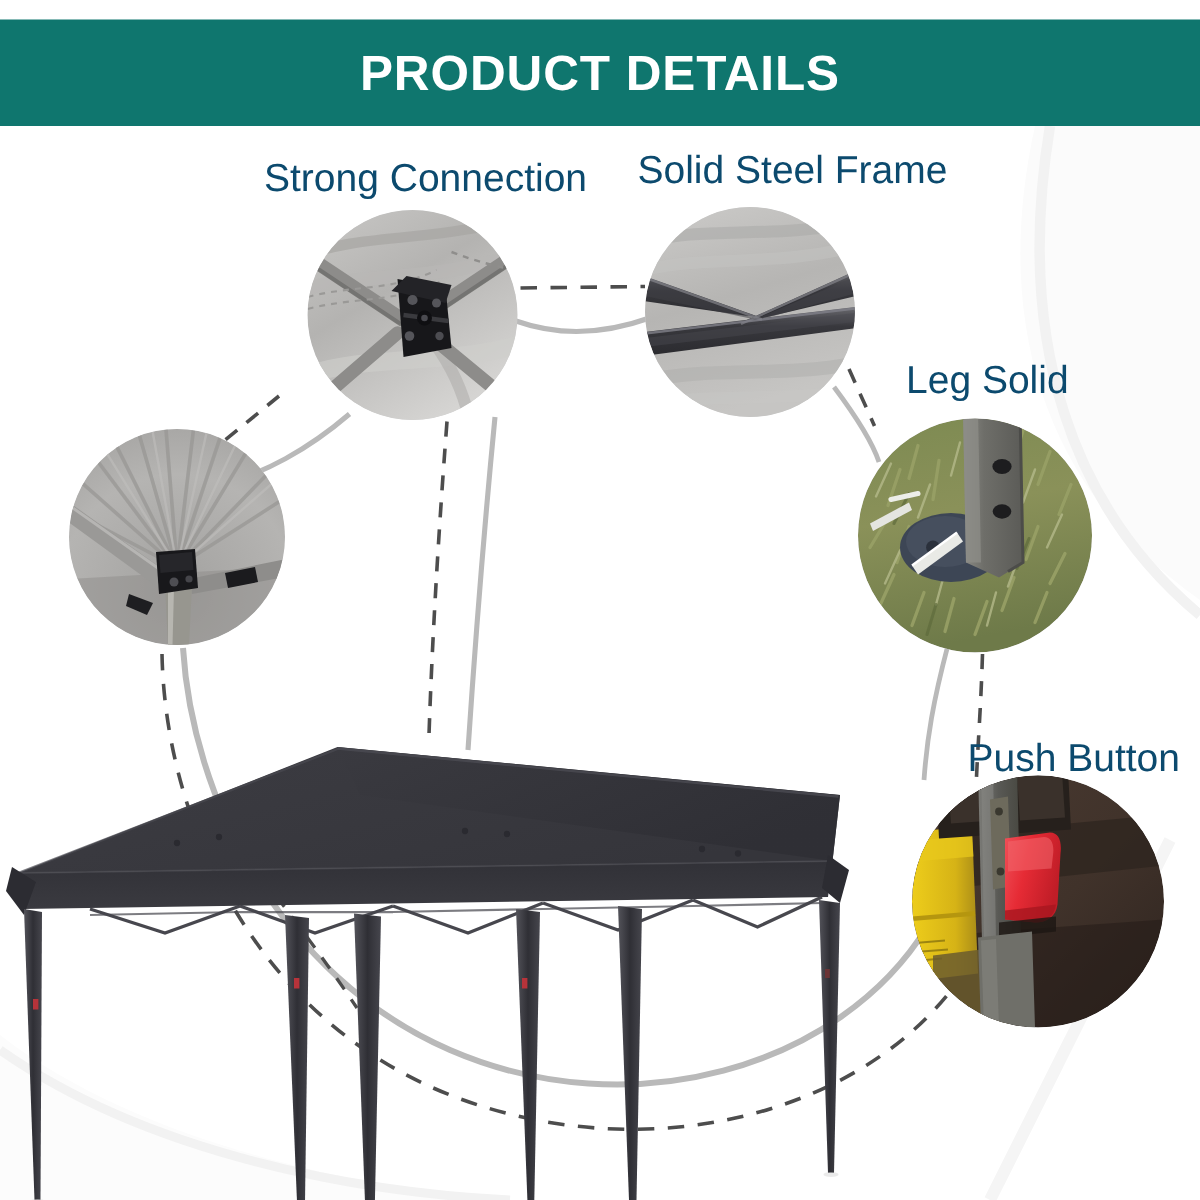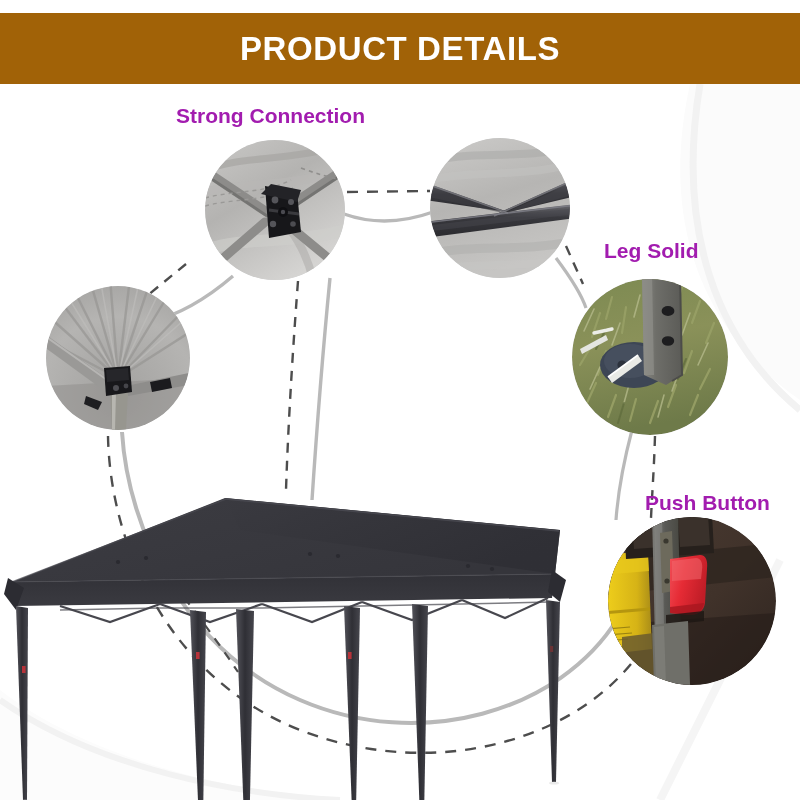--- a/index.html
+++ b/index.html
@@ -28,21 +28,21 @@
     pointer-events: none;
   }
 
   
   #header-banner {
     position: absolute;
     left: 0;
     top: 13px;
     width: 800px;
     height: 71px;
-    background: #a16207;
+    background: #0f766e;
     z-index: 6;
     display: flex;
     align-items: center;
     justify-content: center;
   }
   #header-title {
     color: #ffffff;
     font-size: 33px;
     font-weight: bold;
     letter-spacing: 0.6px;
@@ -82,23 +82,23 @@
     top: 0;
     border-radius: 50%;
     overflow: hidden;
     background: #cfcfcf;
   }
   .callout-circle svg {
     display: block;
   }
   .callout-label {
     position: absolute;
-    color: #a21caf;
-    font-size: 21px;
-    font-weight: bold;
+    color: #0c4a6e;
+    font-size: 26px;
+    font-weight: normal;
     white-space: nowrap;
     line-height: 1;
     font-family: "Liberation Sans", "DejaVu Sans", sans-serif;
   }
 </style>
 </head>
 <body>
 
 <div id="page">
 
@@ -314,20 +314,21 @@
           <path d="M146,44 L66,78 L146,56 Z" fill="#45454b" opacity="0.5"></path>
           <path d="M-6,84 L146,66 L146,80 L-6,100 Z" fill="url(#barSF)"></path>
           <path d="M-6,88 L146,70 L146,76 L-6,94 Z" fill="#4a4a50" opacity="0.45"></path>
 
           <path d="M-6,45 L78,75" fill="none" stroke="#7d7d83" stroke-width="1.6" opacity="0.8"></path>
           <path d="M146,41 L64,78" fill="none" stroke="#7d7d83" stroke-width="1.6" opacity="0.8"></path>
           <path d="M-6,85 L146,67" fill="none" stroke="#81818a" stroke-width="1.6" opacity="0.8"></path>
         </g>
       </svg>
     </div>
+    <div class="callout-label" style="left:-5px; top:-38px;">Solid Steel Frame</div>
   </div>
 
   <div class="callout" style="left:46px; top:286px; width:144px; height:144px;">
     <div class="callout-circle" style="width:144px; height:144px;">
       <svg width="144" height="144" viewBox="0 0 144 144" xmlns="http://www.w3.org/2000/svg">
         <defs>
           <clipPath id="clipRC">
               <circle cx="72" cy="72" r="72"></circle>
             </clipPath>
           <radialGradient id="fabRC" cx="0.5" cy="0.75" r="0.9">

